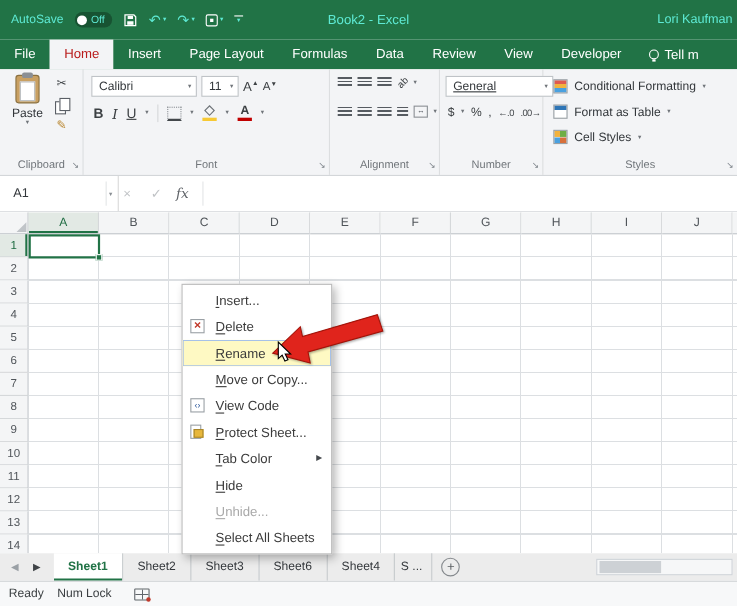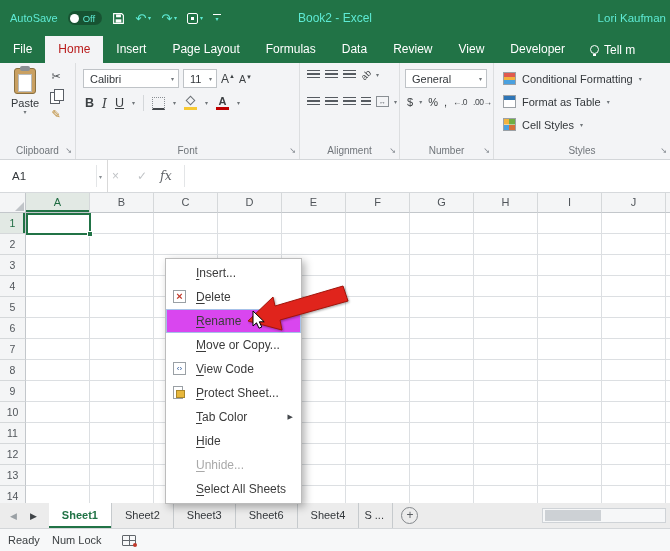--- a/index.html
+++ b/index.html
@@ -46,21 +46,21 @@
   .clip-col { position:absolute; left:50px; top:8px; display:flex; flex-direction:column; gap:7px; align-items:center; }
   .cut-icon { font-size:11px; color:#44484c; line-height:1; }
   .copy-icon { width:12px; height:13px; position:relative; }
   .copy-icon::before, .copy-icon::after { content:""; position:absolute; width:8px; height:10px; background:#fff; border:1px solid #5a5f66; }
   .copy-icon::before { left:0; top:3px; } .copy-icon::after { left:4px; top:0; }
   .fp-icon { font-size:11px; color:#b9862f; line-height:1; }
 
   .frow1 { position:absolute; left:7px; top:6px; display:flex; align-items:center; gap:4px; }
   .combo { height:19px; background:#fff; border:1px solid #bfc3c7; display:flex; align-items:center; font-size:11px; color:#33373b; padding-left:6px; position:relative; }
   .combo .caret { position:absolute; right:4px; color:#70757a; }
-  .combo.family { width:96px; } .combo.size { width:34px; } .combo.general { width:82px; }
+  .combo.family { width:96px; } .combo.size { width:34px; } .combo.general { width:98px;text-decoration:underline; }
   .afont { font-size:12px; color:#3c4043; display:flex; align-items:flex-start; }
   .afont small { font-size:6px; margin-top:1px; }
   .frow2 { position:absolute; left:9px; top:32px; display:flex; align-items:center; gap:8px; }
   .b-btn { font-weight:bold; font-size:12.5px; color:#3c4043; }
   .i-btn { font-style:italic; font-family:"DejaVu Serif","Liberation Serif",serif; font-size:12.5px; color:#3c4043; }
   .u-btn { text-decoration:underline; font-size:12.5px; color:#3c4043; }
   .vsep { width:1px; height:16px; background:#d4d7da; }
   .border-icon { width:13px; height:13px; border:1px dotted #8a8f94; border-bottom:2px solid #43474b; }
   .fill-icon { width:13px; height:13px; position:relative; }
   .fill-icon .tilt { position:absolute; left:3px; top:0; width:7px; height:7px; border:1.5px solid #6d7277; transform:rotate(45deg); }
@@ -111,21 +111,21 @@
            background-image:repeating-linear-gradient(to right,transparent 0 63px,#dcdfe2 63px 64px),
                             repeating-linear-gradient(to bottom,transparent 0 20px,#dcdfe2 20px 21px); }
   .selbox { position:absolute; left:0; top:0; width:65px; height:22px; border:2px solid #217346; }
   .handle { position:absolute; right:-4px; bottom:-4px; width:6px; height:6px; background:#217346; border:1px solid #fff; }
 
   
   .cmenu { position:absolute; left:165px; top:258px; width:137px; background:#fff; border:1px solid #bcbcbc;
            box-shadow:3px 3px 8px rgba(0,0,0,.3); padding:2px 0; z-index:40; }
   .mi { position:relative; height:24px; line-height:24px; padding-left:30px; font-size:12px; color:#3b3b3b; white-space:nowrap; }
   .mi .ac { text-decoration:underline; text-underline-offset:2px; }
-  .mi.hl { background:#d946ef; box-shadow:inset 0 0 0 1px #a6c1e8; }
+  .mi.hl { background:#fef9c3; box-shadow:inset 0 0 0 1px #a6c1e8; }
   .mi.disabled { color:#a9a9a9; }
   .mico { position:absolute; left:7px; top:5px; width:13px; height:13px; }
   .mico.icon-delete { border:1px solid #9aa0a5; background:#fff; text-align:center; }
   .mico.icon-delete::after { content:"×"; color:#c0392b; font-weight:bold; font-size:11px; line-height:11px; display:block; }
   .mico.icon-code { border:1px solid #9aa0a5; background:#fff; text-align:center; }
   .mico.icon-code::after { content:"‹›"; color:#2b579a; font-size:8px; line-height:11px; display:block; }
   .mico.icon-protect { width:10px; height:13px; border:1px solid #9aa0a5; background:#fff; }
   .mico.icon-protect::after { content:""; position:absolute; right:-3px; bottom:0; width:7px; height:6px; background:#e7b73c; border:1px solid #a8862b; }
   .mi .sub { position:absolute; right:8px; top:0; font-size:7px; color:#44484c; }
 

